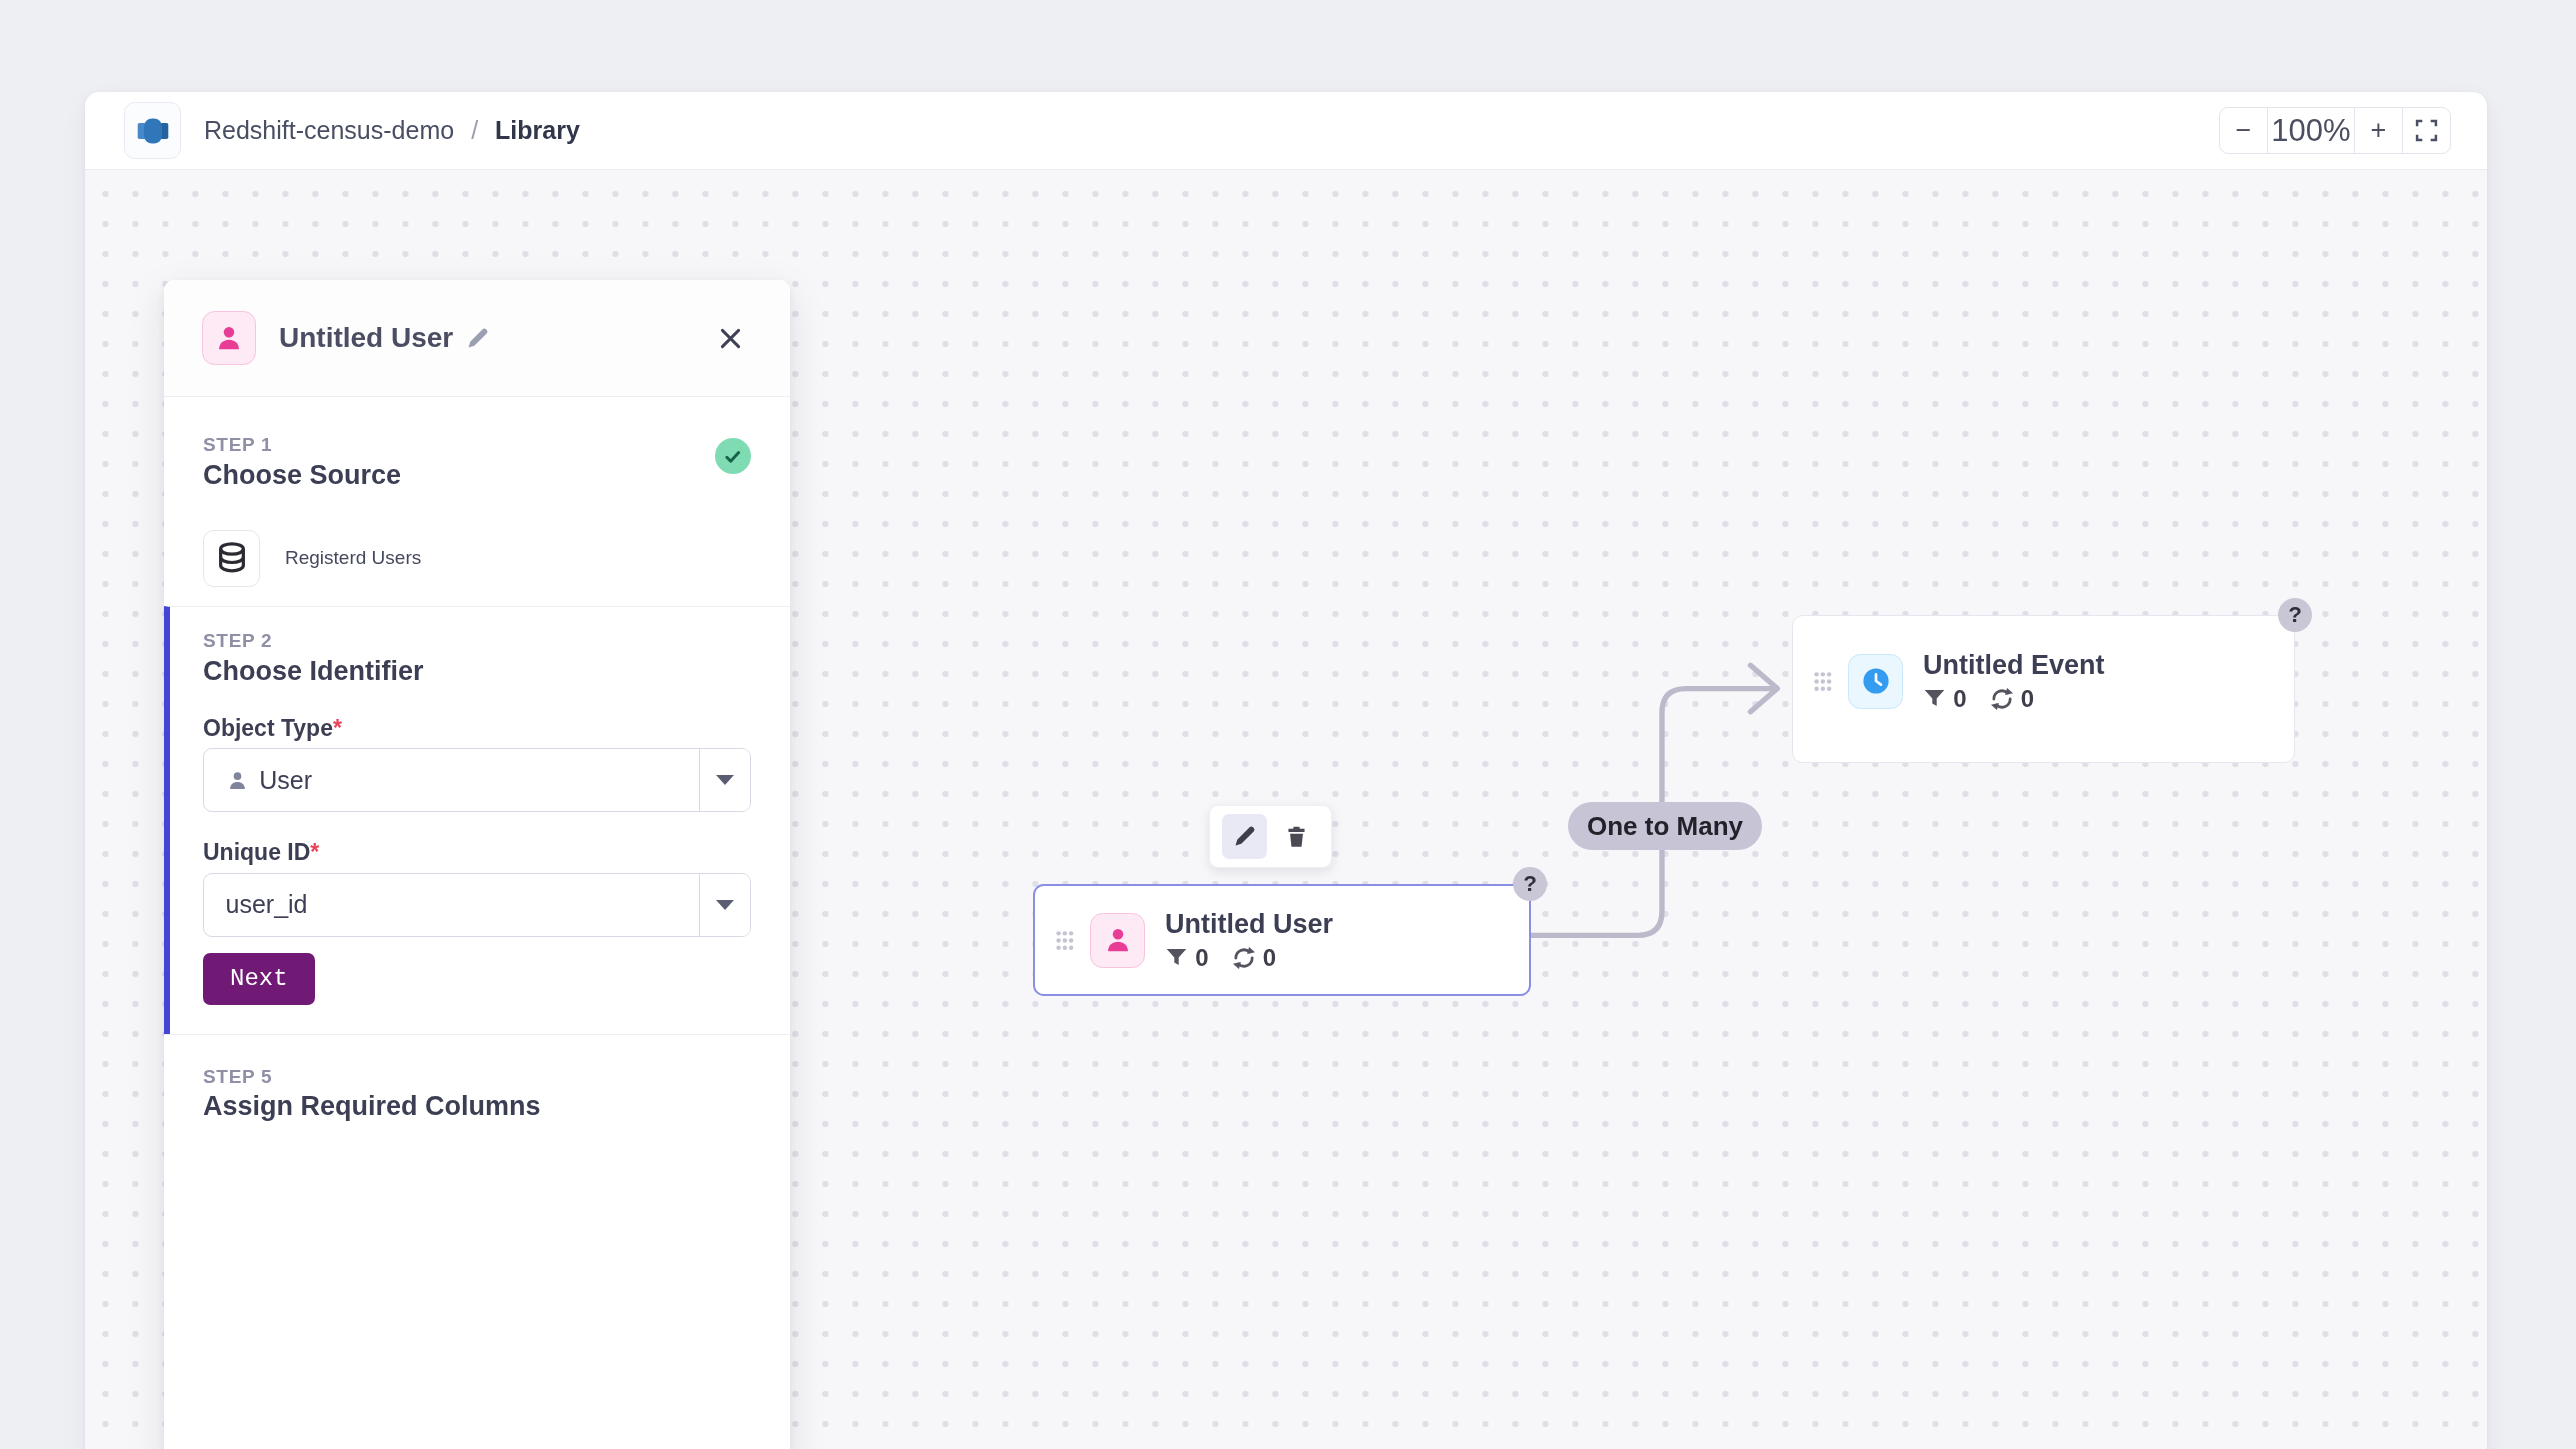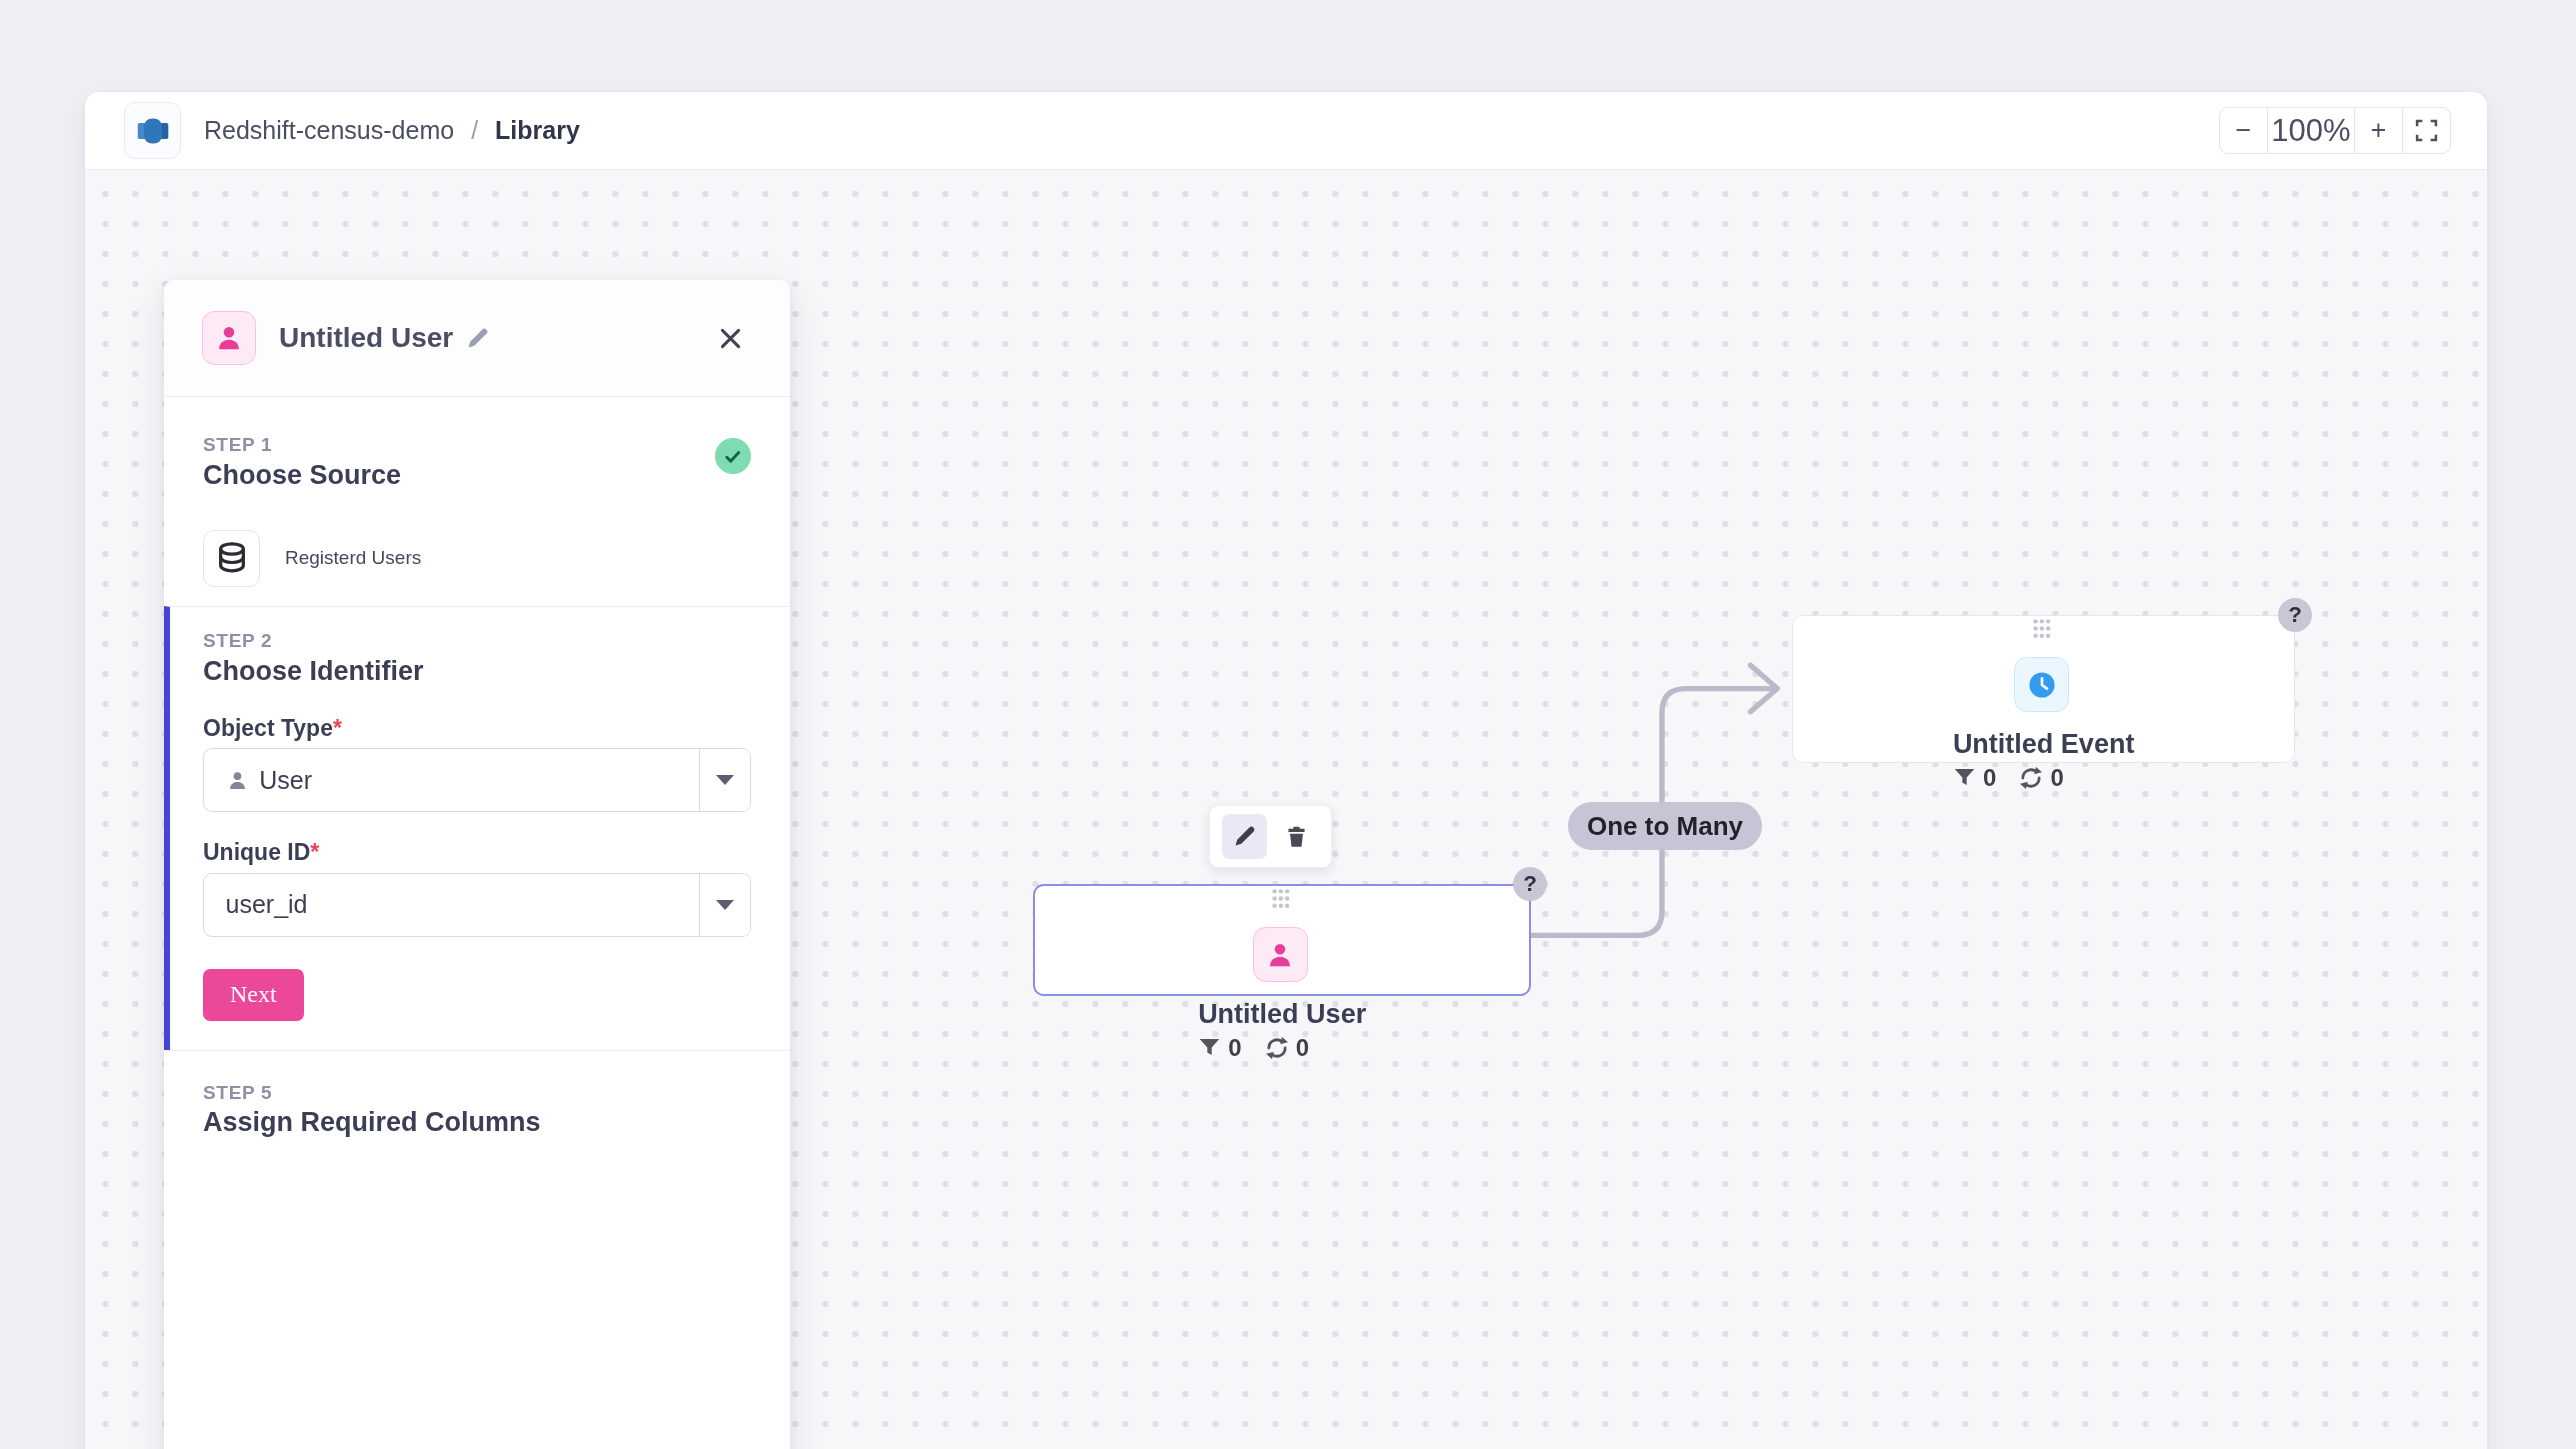--- a/index.html
+++ b/index.html
@@ -54,26 +54,26 @@
       padding-top:21.5px;padding-bottom:29px;}
   .field-label{font-size:23px;font-weight:700;color:#3c3f54;line-height:30px;margin-top:25px;}
   .req{color:#e9445a;}
   .select{margin-top:5.4px;height:64px;border:1.8px solid #d9d9e4;border-radius:9px;background:#fff;
           display:flex;align-items:center;box-sizing:border-box;overflow:hidden;}
   .select-value{flex:1;display:flex;align-items:center;gap:10.7px;padding:0 21.5px;font-size:25px;color:#3c3f54;}
   .select-caret{width:50px;align-self:stretch;border-left:1.8px solid #d9d9e4;display:flex;
                 align-items:center;justify-content:center;background:#fff;}
   .caret-down{width:0;height:0;border-left:9px solid transparent;border-right:9px solid transparent;
               border-top:10.7px solid #5b5e72;}
-  .next-btn{margin-top:32px;display:inline-block;background:#ec4899;color:#fff;font-size:24px;
-            padding:12.5px 27px;border-radius:7.2px;border:none;font-family:Liberation Serif, serif;}
+  .next-btn{margin-top:16px;display:inline-block;background:#701a75;color:#fff;font-size:24px;
+            padding:12.5px 27px;border-radius:7.2px;border:none;font-family:Liberation Mono, monospace;}
   .s3{border-top:1.8px solid #ededf2;padding-top:30px;}
   
   .node{position:absolute;background:#fff;border-radius:10.7px;box-sizing:border-box;z-index:2;
-        display:flex;align-items:center;padding:0 23px 12.5px 19.7px;gap:16px;flex-direction:column;}
+        display:flex;align-items:center;padding:0 23px 12.5px 19.7px;gap:16px;}
   .node-user{left:948px;top:714px;width:498px;height:112px;border:2.7px solid #8a8fe2;padding-bottom:0;}
   .node-event{left:1707px;top:445px;width:503px;height:148px;border:1.8px solid #e6e6ef;padding-bottom:16px;}
   .drag-handle{flex:none;display:flex;}
   .node-icon{flex:none;width:55px;height:55px;border-radius:12.5px;display:flex;align-items:center;
              justify-content:center;box-sizing:border-box;}
   .icon-user-bg{background:#fdeaf4;border:1.8px solid #f8c3de;}
   .icon-event-bg{background:#eaf7fe;border:1.8px solid #c9e8fb;}
   .node-body{margin-left:3.6px;}
   .node-title{font-size:27px;font-weight:700;color:#3c3f54;line-height:32px;}
   .node-badges{display:flex;align-items:center;gap:23px;margin-top:3.6px;}

